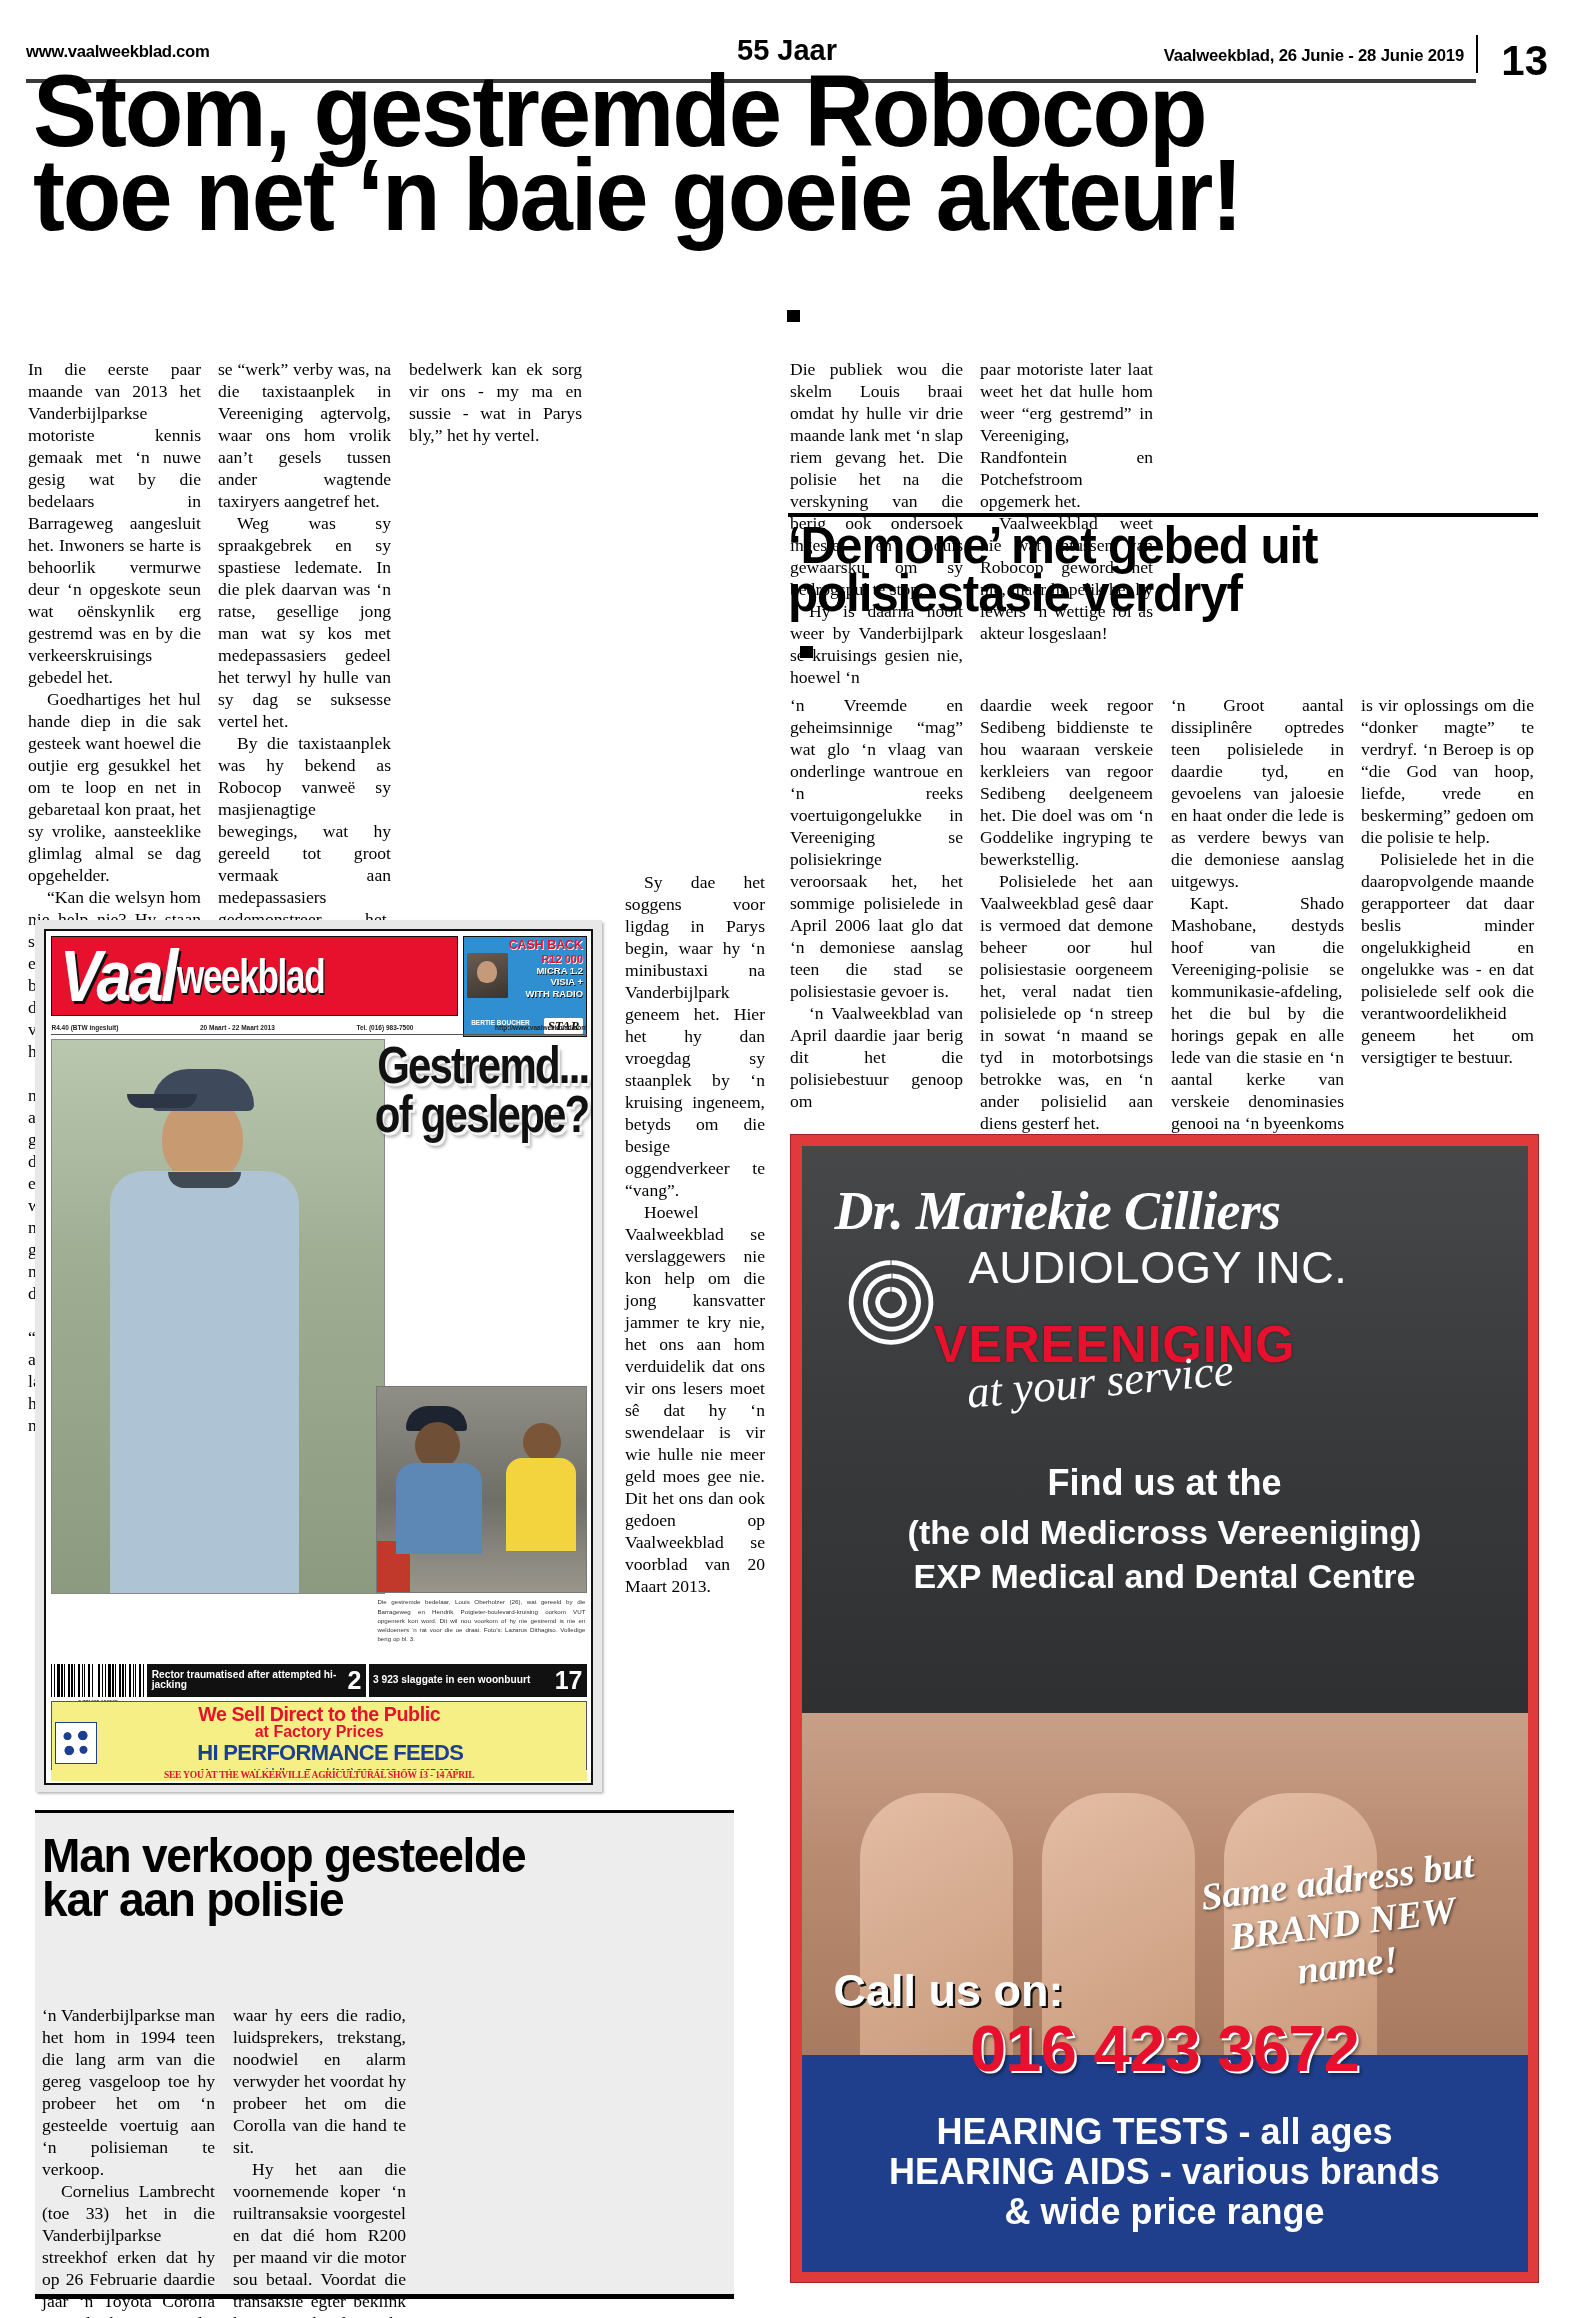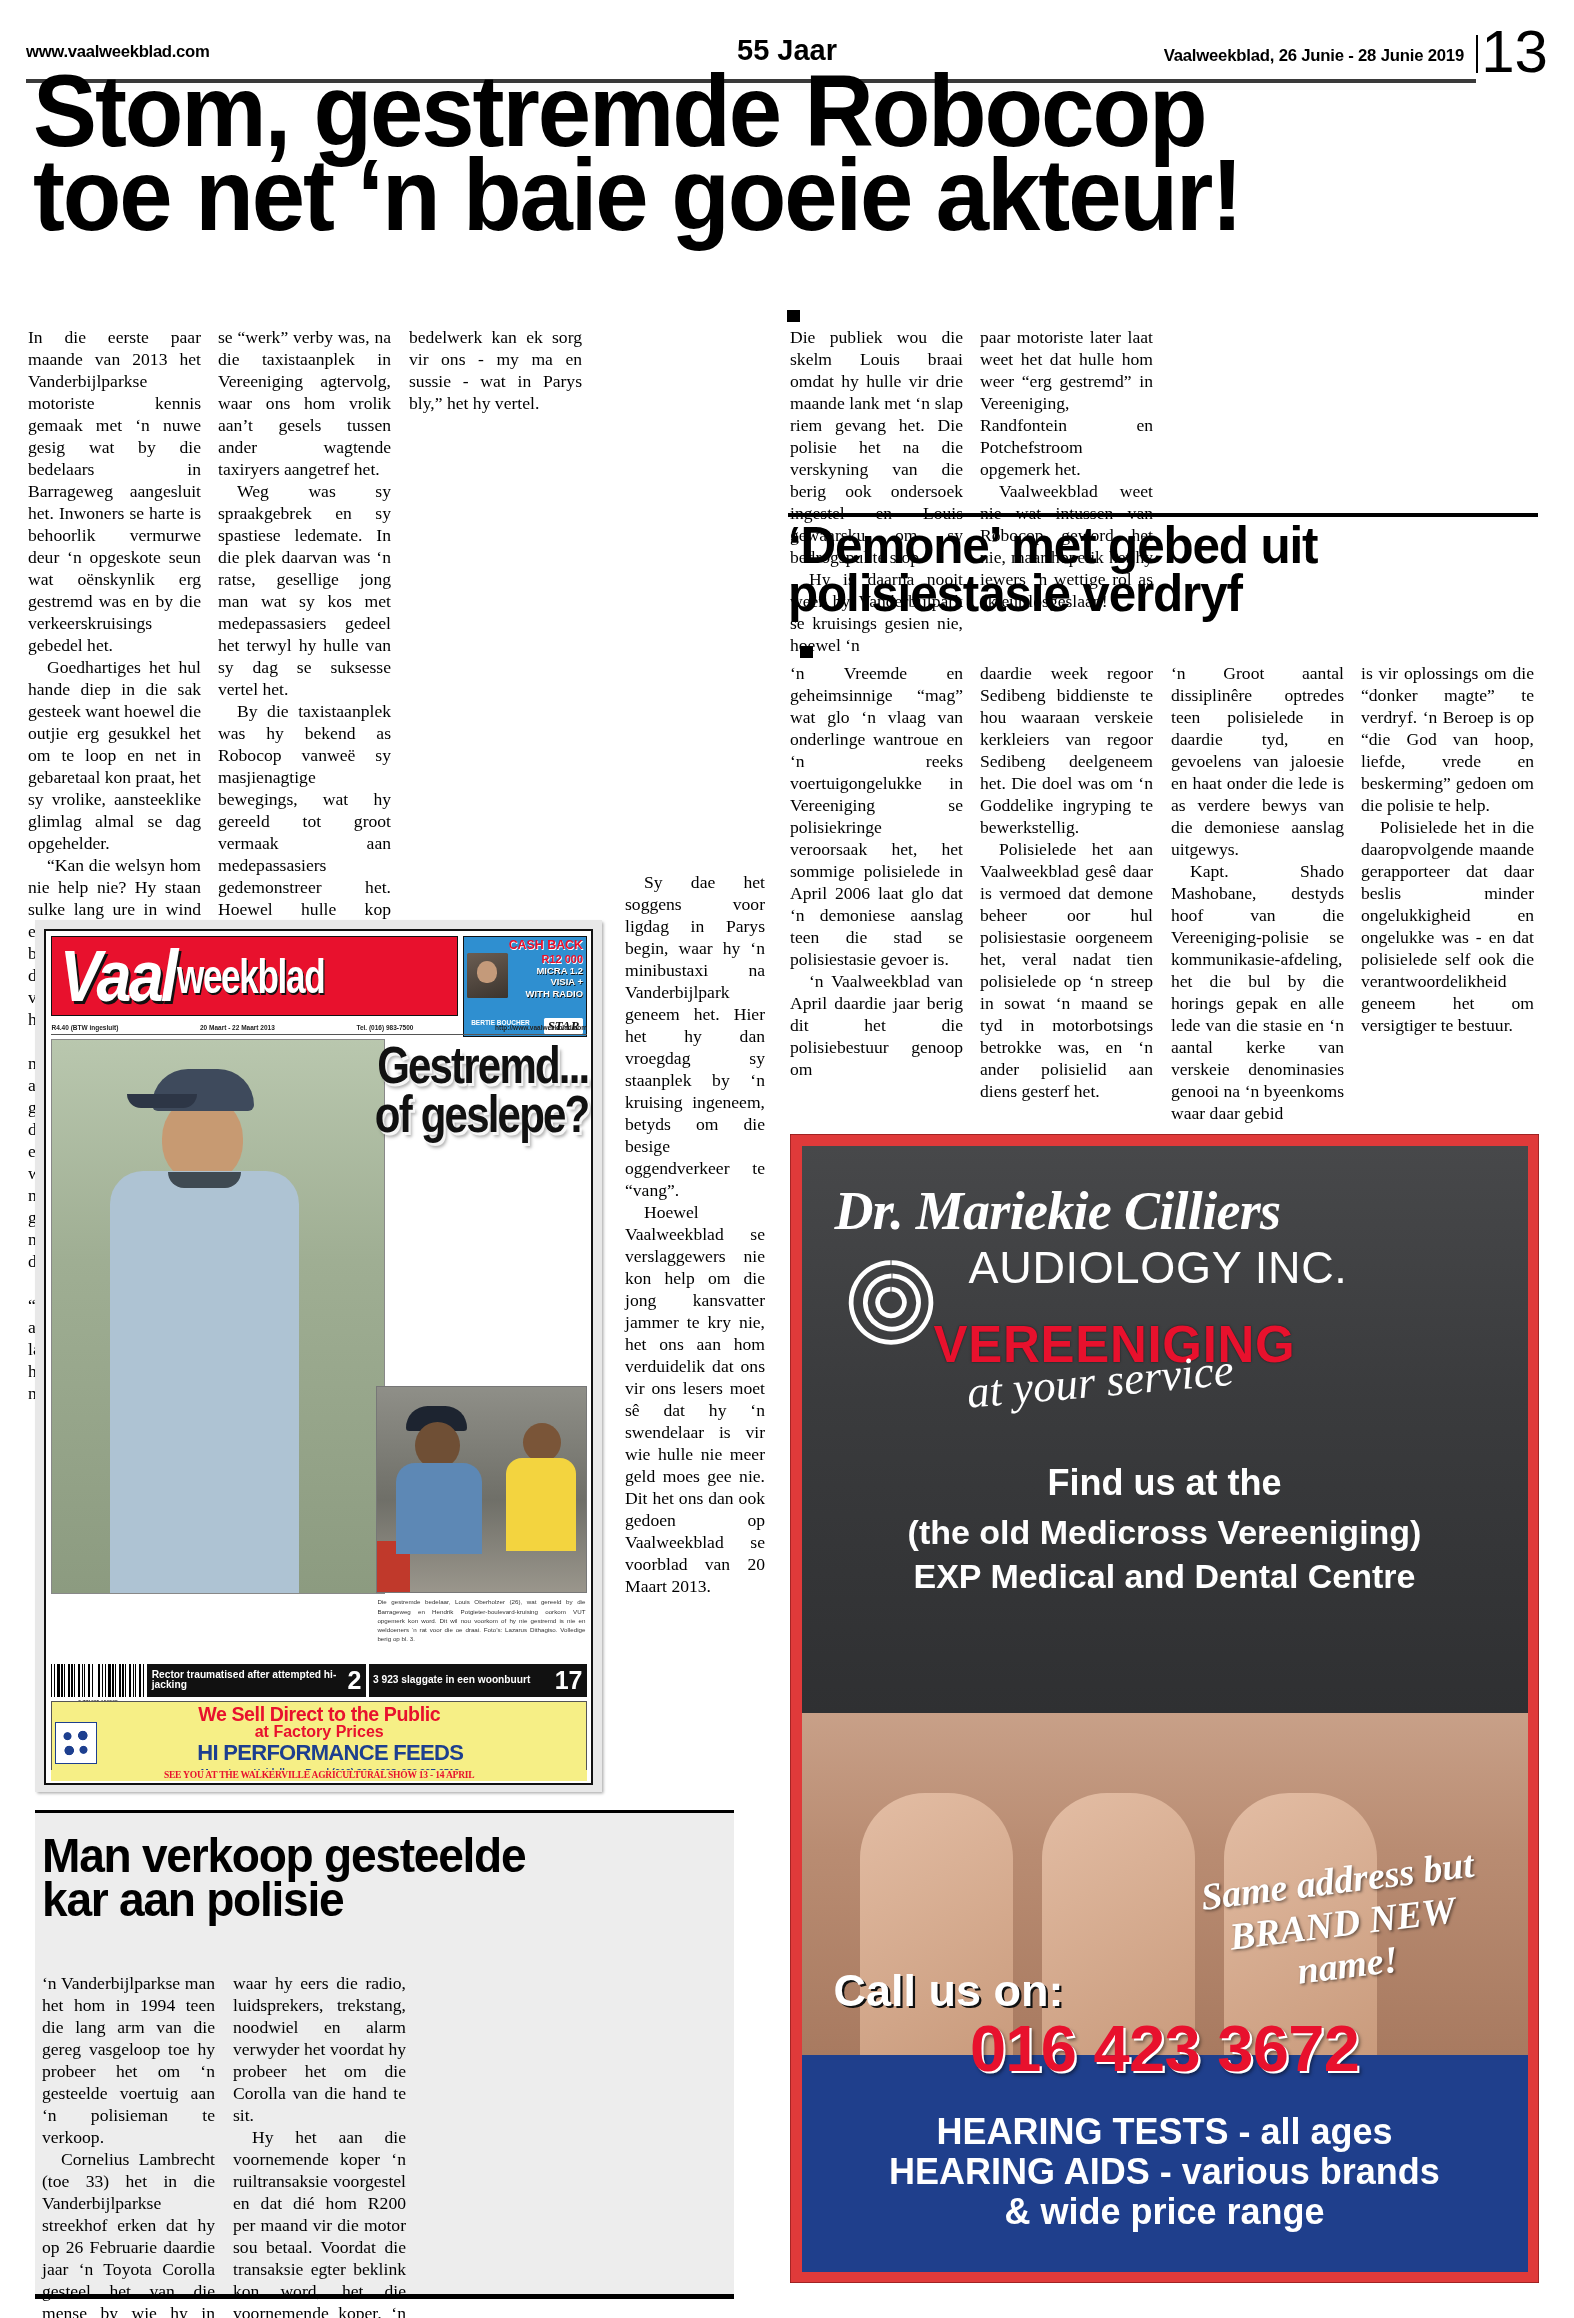--- a/index.html
+++ b/index.html
@@ -36,21 +36,21 @@
     white-space:nowrap; line-height:1; padding-bottom:2.9px;
     position:absolute; right:84px; bottom:11.6px;
   }
   .mh-divider{
     position:absolute; right:70px; bottom:5.8px; width:2.2px; height:38px;
     background:#000;
   }
   .mh-pageno{
     position:absolute; right:0px; bottom:-2.9px;
     font-family:"Liberation Sans", sans-serif;
-    font-size:60px; font-weight:400; line-height:1;
+    font-size:42px; font-weight:700; line-height:1;
   }
   .mh-rule{
     position:absolute; left:0; top:57px; width:1450px; height:3.6px; background:#3a3a3a;
   }
 
   
   .headline-main{
     position:absolute; left:33px; top:70px; width:1505px;
     font-family:"Liberation Sans", sans-serif;
     font-weight:700;
@@ -66,21 +66,21 @@
   .col{
     position:absolute;
     font-family:"Liberation Serif", serif;
     font-size:17.6px;
     line-height:22px;
     text-align:justify;
     text-justify:inter-word;
     hyphens:manual;
   }
   .col p{ margin:0; text-indent:19px; }
-  .col p.first{ text-indent:0; }
+  .col p.first{ text-indent:0;margin-top:32px; }
   .lead-marker{
     position:absolute; width:12.4px; height:12.4px; background:#000;
   }
 
   
   #c1 { left:28px;  top:326px; width:173px; }
   #c2 { left:218px; top:326px; width:173px; }
   #c3a{ left:409px; top:326px; width:173px; }
   #c4a{ left:790px;top:326px; width:173px; }
   #c5a{ left:980px;top:326px; width:173px; }

